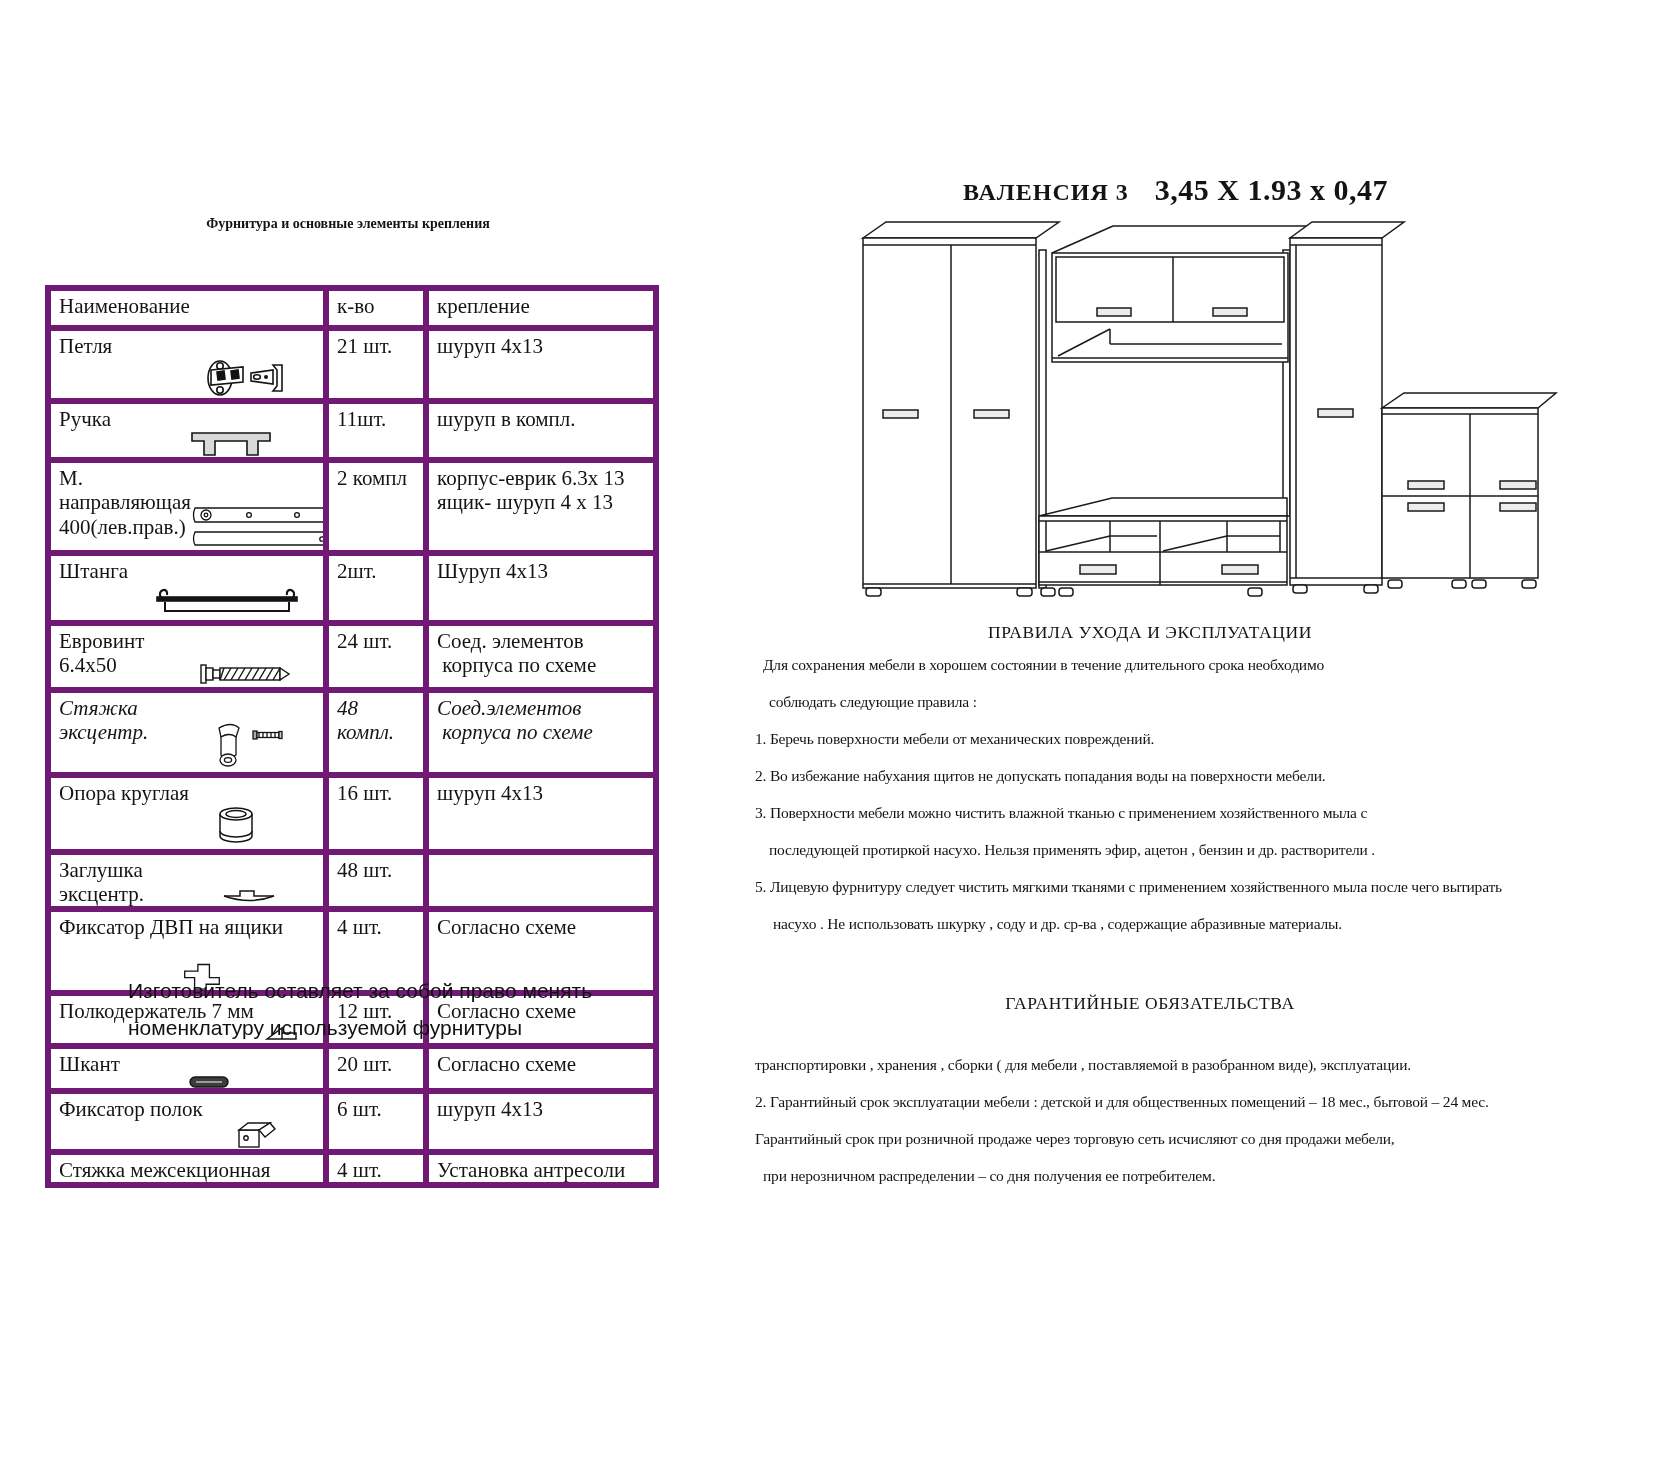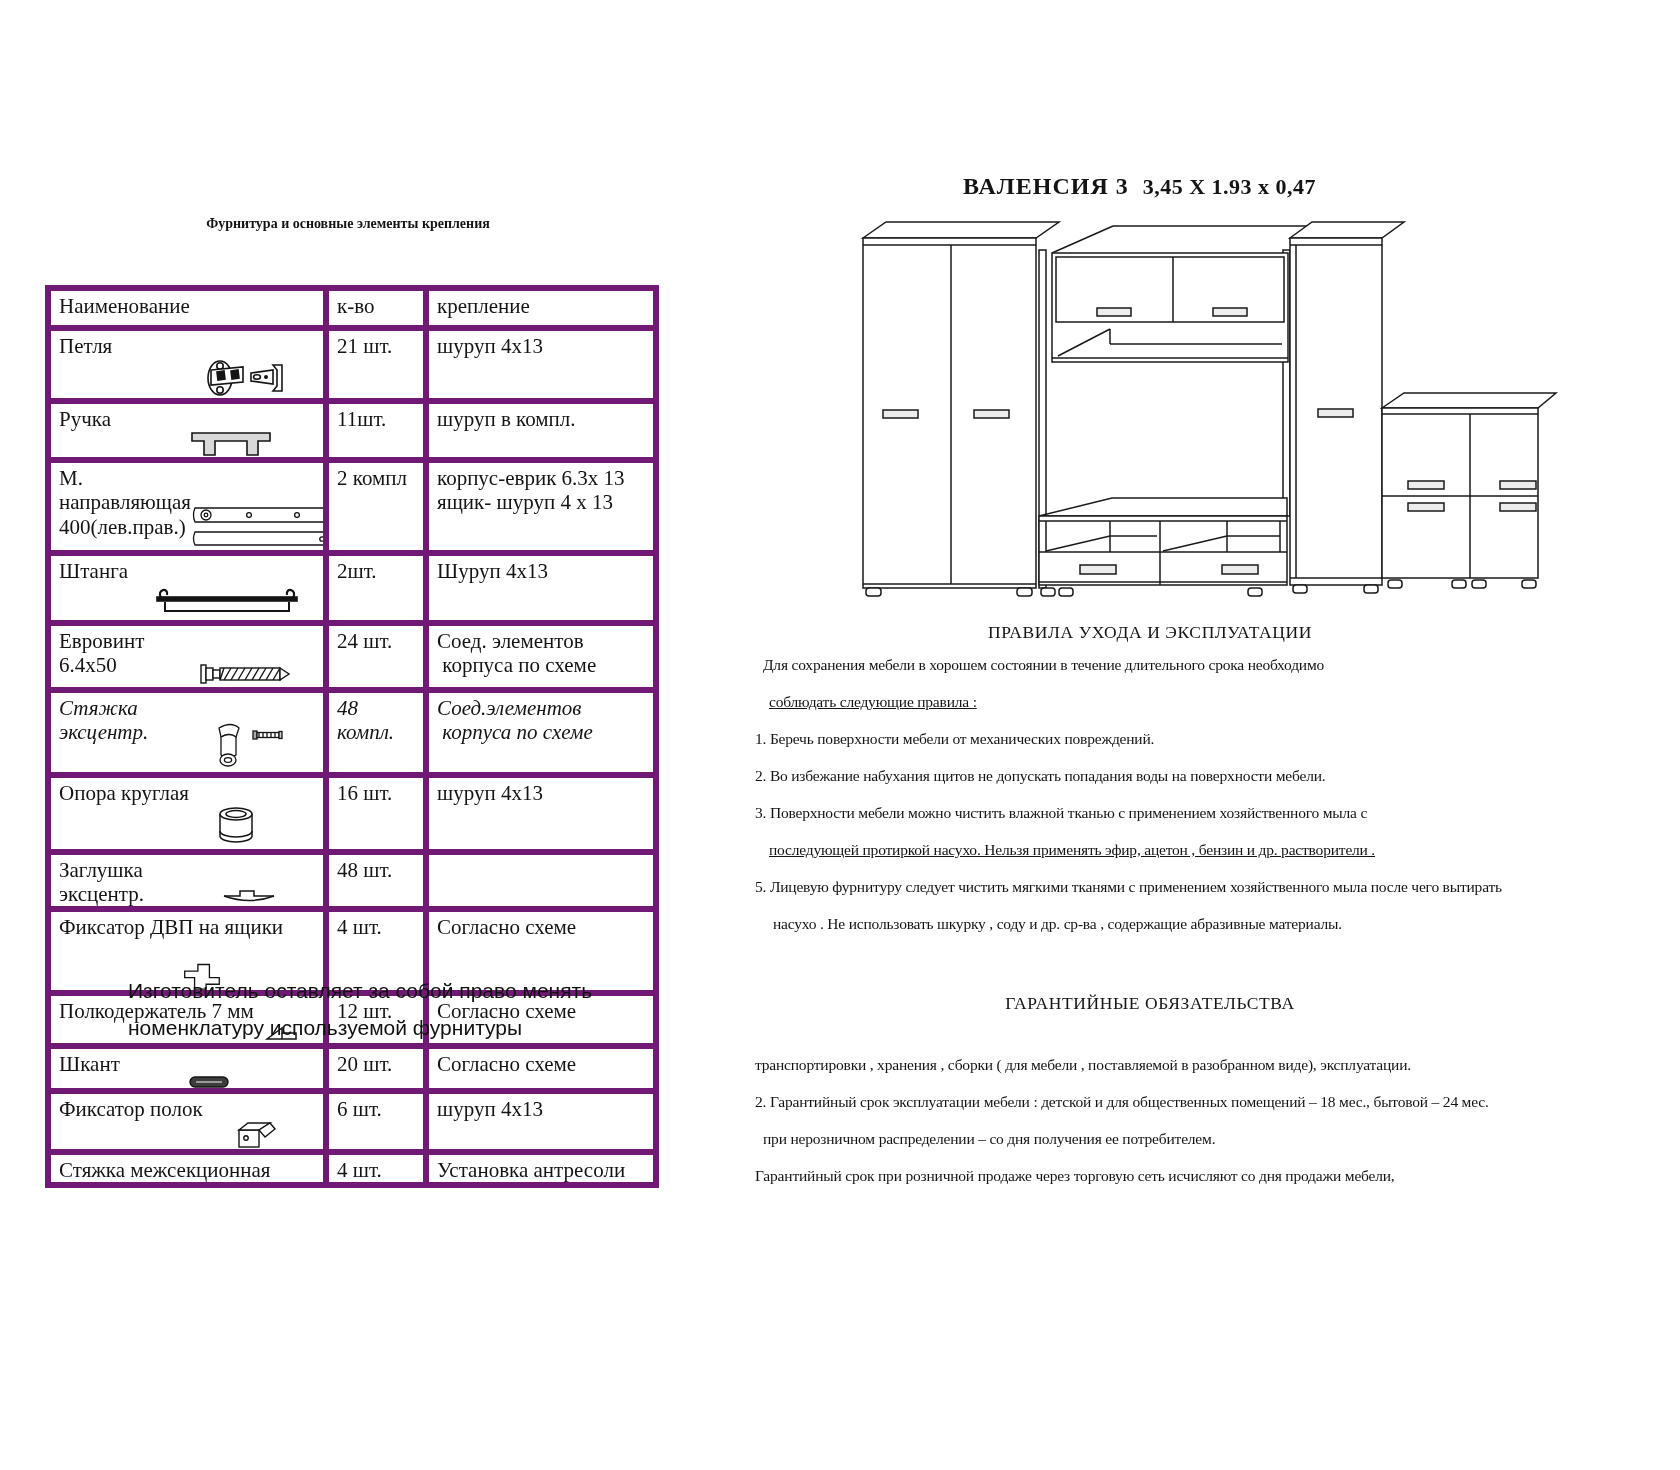--- a/index.html
+++ b/index.html
@@ -20,32 +20,32 @@
   .namecell{display:flex;justify-content:space-between;align-items:flex-start;}
   .namecell .lbl{white-space:pre-line;}
   .icon{flex:0 0 auto;}
   .ic-mid{align-self:center;}
   #footnote{position:absolute;left:128px;top:972px;font-family:"Liberation Sans",sans-serif;
             font-size:21px;line-height:37px;white-space:pre-line;color:#111;}
 
   
   #product-line{position:absolute;left:963px;top:173px;display:flex;align-items:baseline;white-space:nowrap;}
   #product-name{font-size:24px;font-weight:bold;letter-spacing:1px;}
-  #product-dims{font-size:22px;font-weight:bold;margin-left:14px;letter-spacing:0.5px;}
+  #product-dims{font-size:30px;font-weight:bold;margin-left:26px;letter-spacing:0.5px;}
   #furniture-svg{position:absolute;left:820px;top:205px;}
 
   .sec-title{position:absolute;left:755px;width:790px;text-align:center;
              font-size:17.5px;letter-spacing:0.6px;white-space:nowrap;}
   #care-title{top:622px;}
   #warranty-title{top:993px;}
   .textblock{position:absolute;left:755px;font-size:15.5px;letter-spacing:-0.2px;}
   .textblock .line{height:37px;line-height:37px;white-space:nowrap;}
   #care-lines{top:646px;}
   #warranty-lines{top:1046px;}
-  .ind8{padding-left:8px;} .ind14{padding-left:14px;text-decoration:underline;} .ind18{padding-left:18px;}
+  .ind8{padding-left:8px;} .ind14{padding-left:14px;} .ind18{padding-left:18px;}
 
   svg{display:block;}
 </style>
 </head>
 <body>
 
 <div id="page">
 
   <div id="left-title">Фурнитура и основные элементы крепления</div>
 
@@ -323,17 +323,17 @@
     <div class="line">3. Поверхности мебели можно чистить влажной тканью с применением хозяйственного мыла с</div>
     <div class="line ind14">последующей протиркой насухо. Нельзя применять эфир, ацетон , бензин и др. растворители .</div>
     <div class="line">5. Лицевую фурнитуру  следует чистить мягкими тканями с применением хозяйственного мыла после чего вытирать</div>
     <div class="line ind18">насухо . Не использовать шкурку , соду и др. ср-ва , содержащие абразивные материалы.</div>
   </div>
 
   <div id="warranty-title" class="sec-title">ГАРАНТИЙНЫЕ ОБЯЗАТЕЛЬСТВА</div>
   <div id="warranty-lines" class="textblock">
     <div class="line">транспортировки , хранения , сборки ( для мебели , поставляемой в разобранном виде), эксплуатации.</div>
     <div class="line">2. Гарантийный срок эксплуатации мебели : детской и для общественных помещений – 18 мес., бытовой – 24 мес.</div>
+    <div class="line">Гарантийный срок при розничной продаже через торговую  сеть исчисляют со дня  продажи мебели,</div>
     <div class="line ind8">при  нерозничном распределении – со дня получения ее потребителем.</div>
-    <div class="line">Гарантийный срок при розничной продаже через торговую  сеть исчисляют со дня  продажи мебели,</div>
   </div>
 
 </div>
 
 </body></html>

